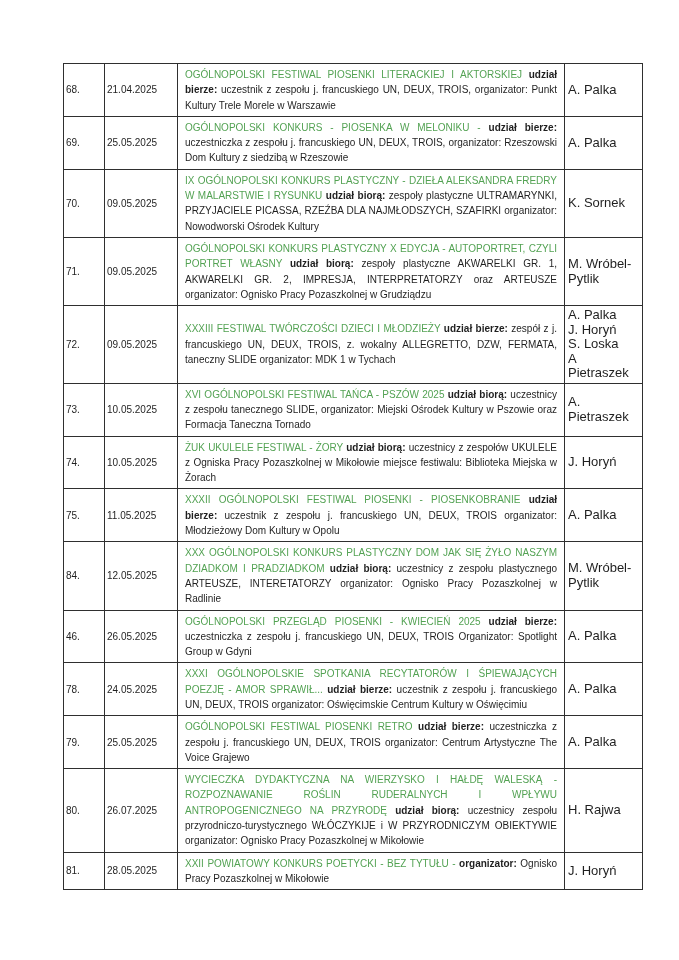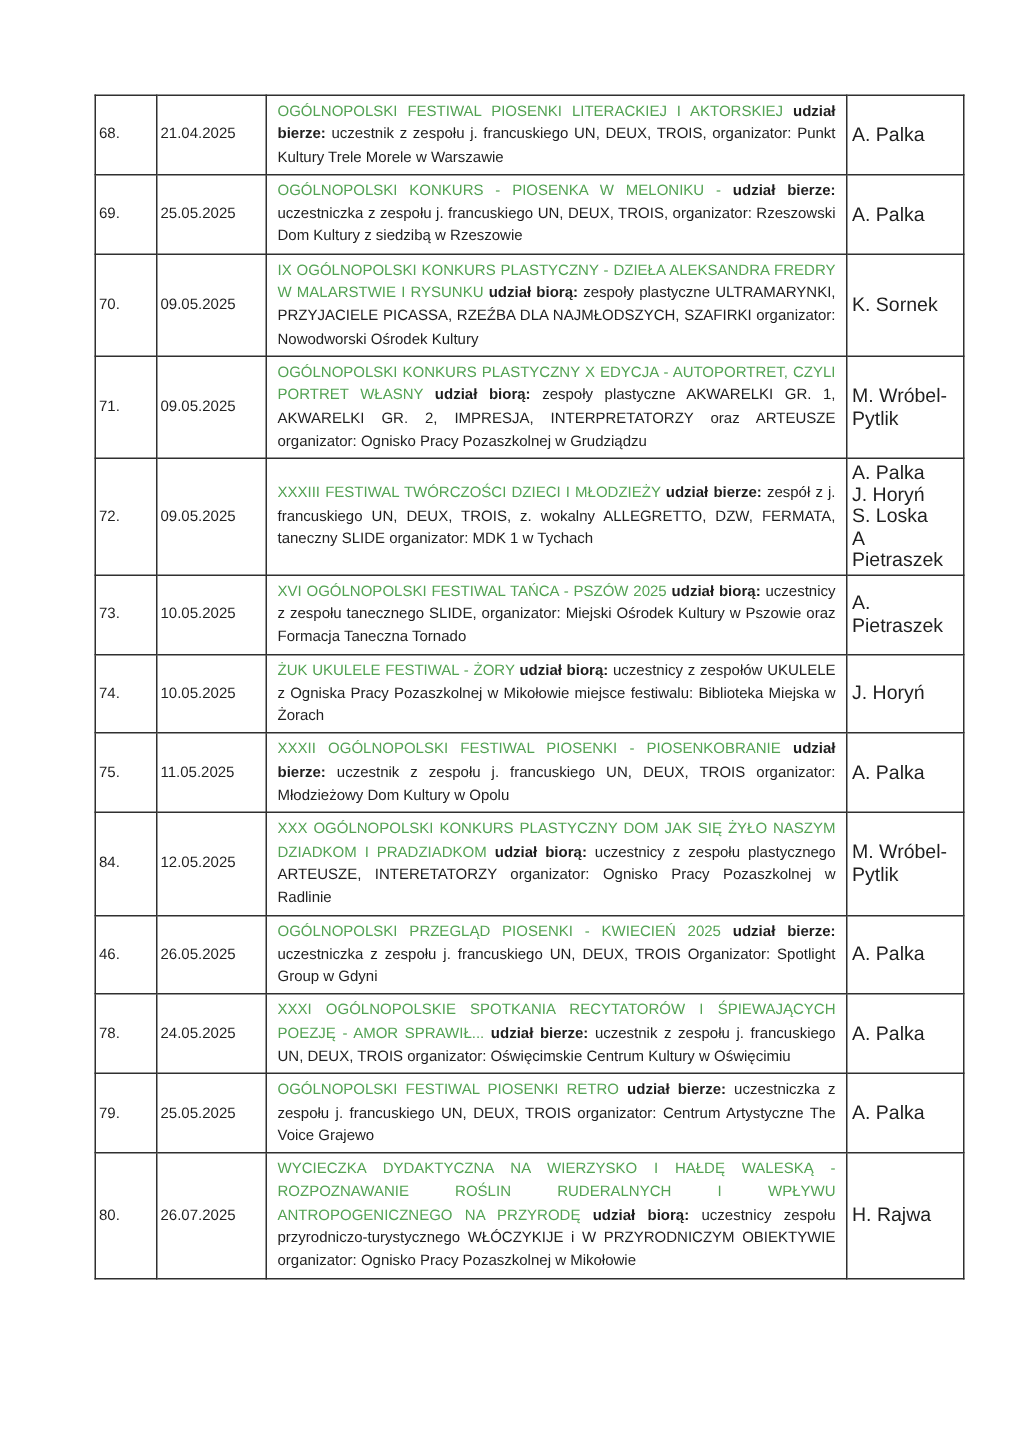--- a/index.html
+++ b/index.html
@@ -190,14 +190,24 @@
     <tr>
       <td class="num-cell">80.</td>
       <td class="date-cell">26.07.2025</td>
       <td class="desc-cell">
         <span class="title">WYCIECZKA DYDAKTYCZNA NA WIERZYSKO I HAŁDĘ WALESKĄ - ROZPOZNAWANIE ROŚLIN RUDERALNYCH I WPŁYWU ANTROPOGENICZNEGO NA PRZYRODĘ</span>
         <span class="bold">udział biorą:</span>
         <span>uczestnicy zespołu przyrodniczo-turystycznego WŁÓCZYKIJE i W PRZYRODNICZYM OBIEKTYWIE organizator: Ognisko Pracy Pozaszkolnej w Mikołowie</span>
       </td>
       <td class="name-cell">H. Rajwa</td>
     </tr>
+    <tr>
+      <td class="num-cell">81.</td>
+      <td class="date-cell">28.05.2025</td>
+      <td class="desc-cell">
+        <span class="title">XXII POWIATOWY KONKURS POETYCKI - BEZ TYTUŁU -</span>
+        <span class="bold">organizator:</span>
+        <span>Ognisko Pracy Pozaszkolnej w Mikołowie</span>
+      </td>
+      <td class="name-cell">J. Horyń</td>
+    </tr>
   </tbody>
 </table>
 
 </body></html>

